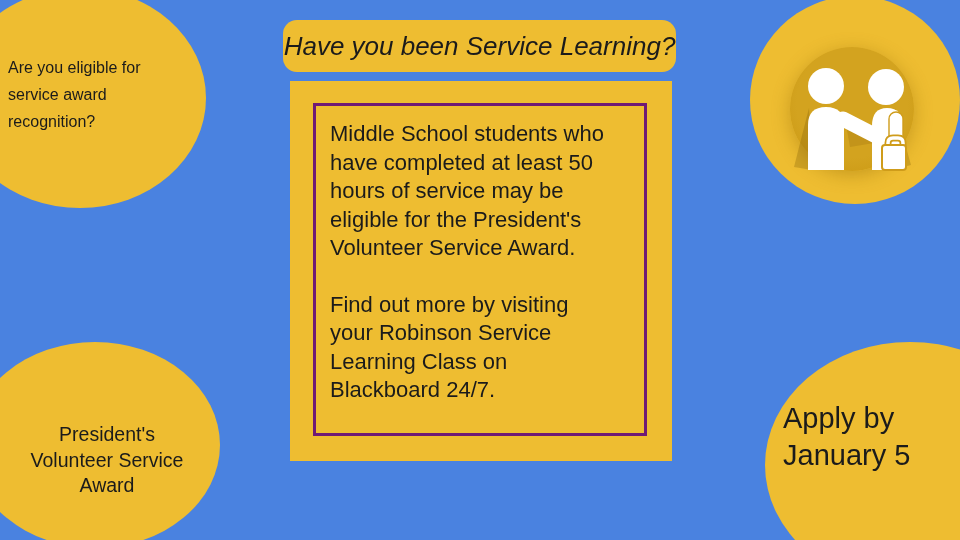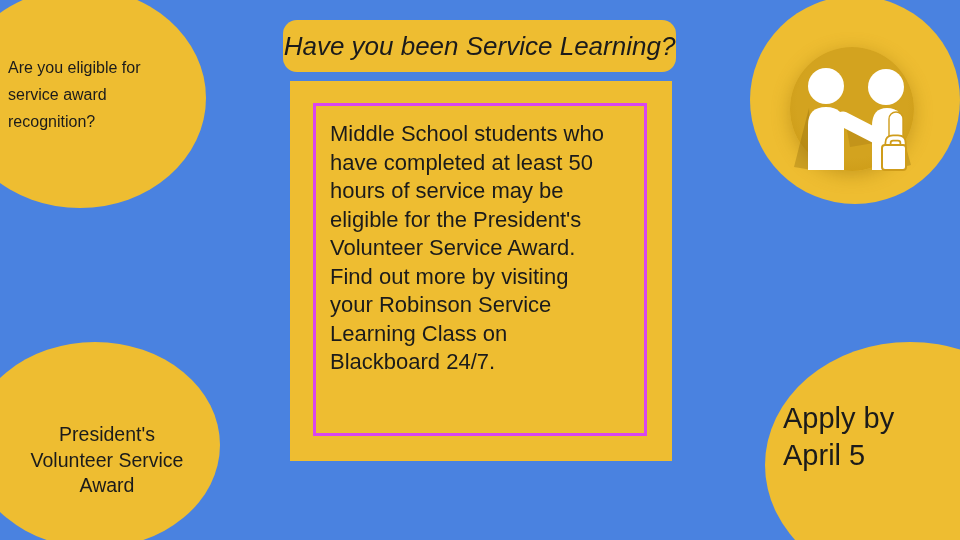--- a/index.html
+++ b/index.html
@@ -26,27 +26,27 @@
   }
   .banner-text { font-style:italic; font-size:26px; }
 
   
   .info-box {
     position:absolute; left:290px; top:81px; width:382px; height:380px;
     background:#eebd31;
   }
   .info-border {
     position:absolute; left:23px; top:22px; width:334px; height:333px;
-    border:3px solid #d946ef; box-sizing:border-box;
+    border:3px solid #701a75; box-sizing:border-box;
     padding:14px 0 0 14px;
   }
   .info-border p {
     margin:0; font-size:22px; line-height:28.5px; white-space:pre-line;
   }
-  .info-border p + p { }
+  .info-border p + p { margin-top:28px; }
 
   
   .badge-outer { left:750px; top:-4px; width:210px; height:208px; }
   .badge-inner {
     position:absolute; left:790px; top:47px; width:124px; height:124px;
     border-radius:50%;
     background:radial-gradient(circle at 50% 45%, #d3a31f 60%, #c8950f 100%);
     box-shadow:0 4px 18px rgba(150,110,10,0.45);
   }
   .badge-inner svg { position:absolute; left:0; top:0; }
@@ -117,16 +117,16 @@
   </div>
 
   <div class="bubble bubble-bl">
     <div class="bl-text">President's
 Volunteer Service
 Award</div>
   </div>
 
   <div class="bubble bubble-br">
     <div class="br-text">Apply by
-April 5</div>
+January 5</div>
   </div>
 
 </div>
 
 </body></html>

